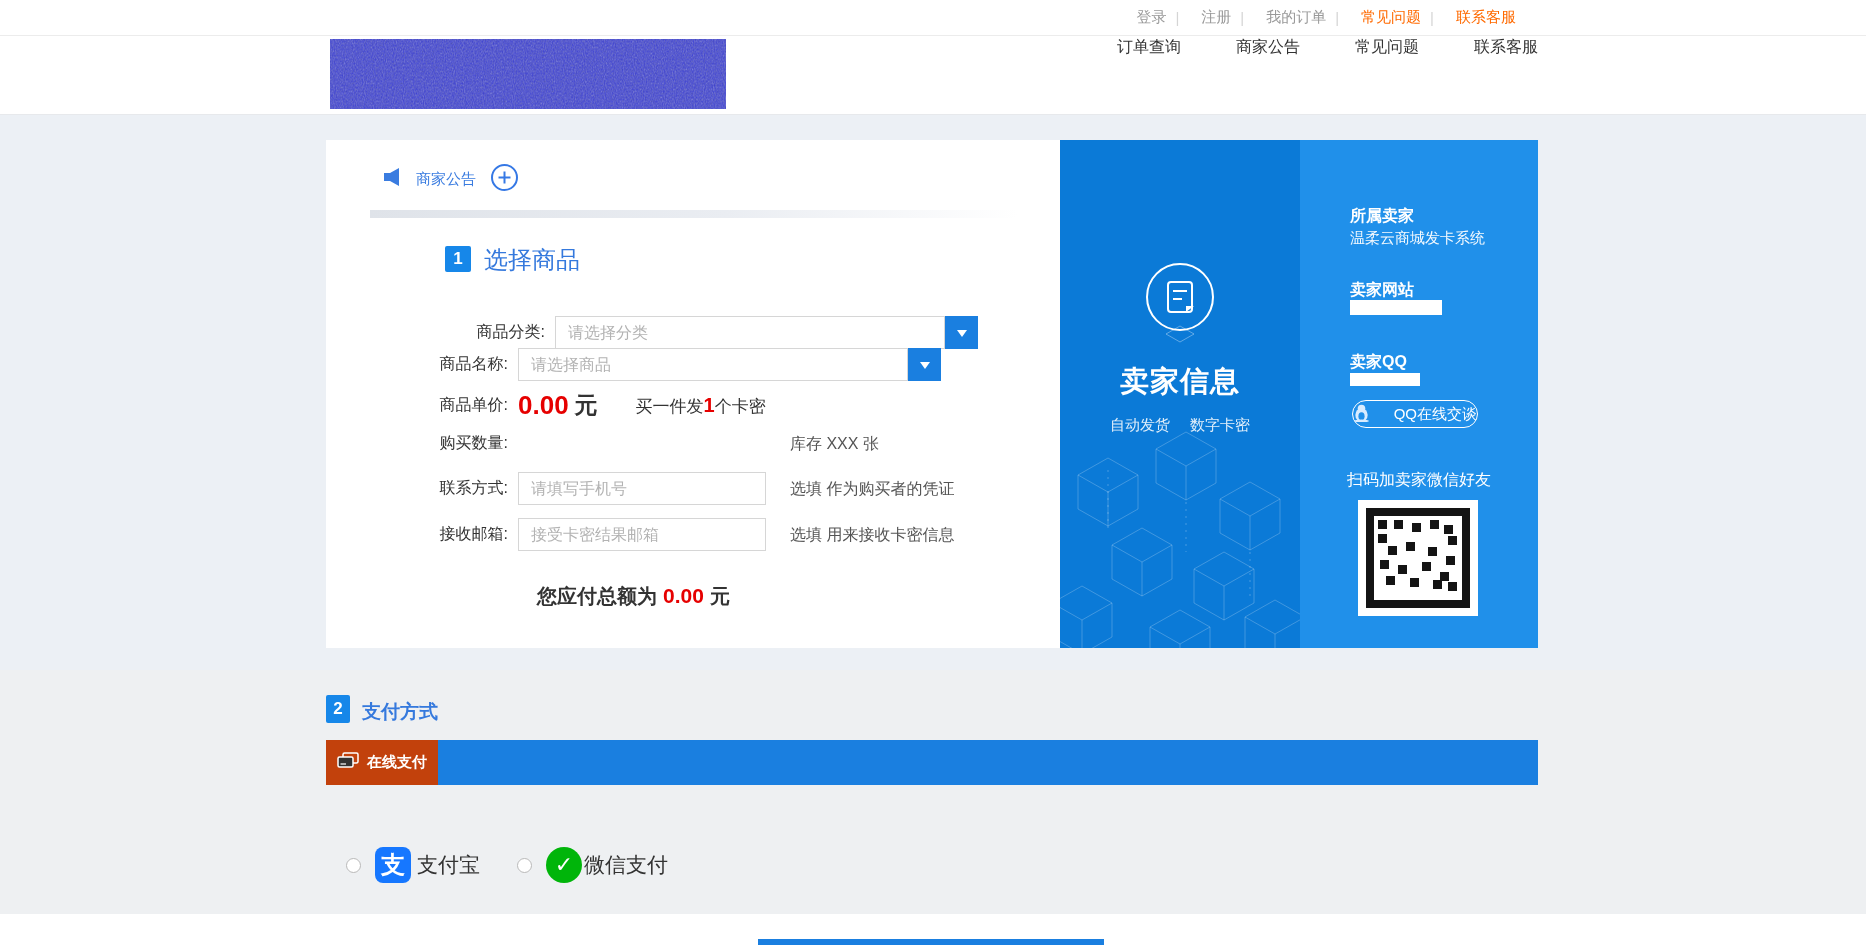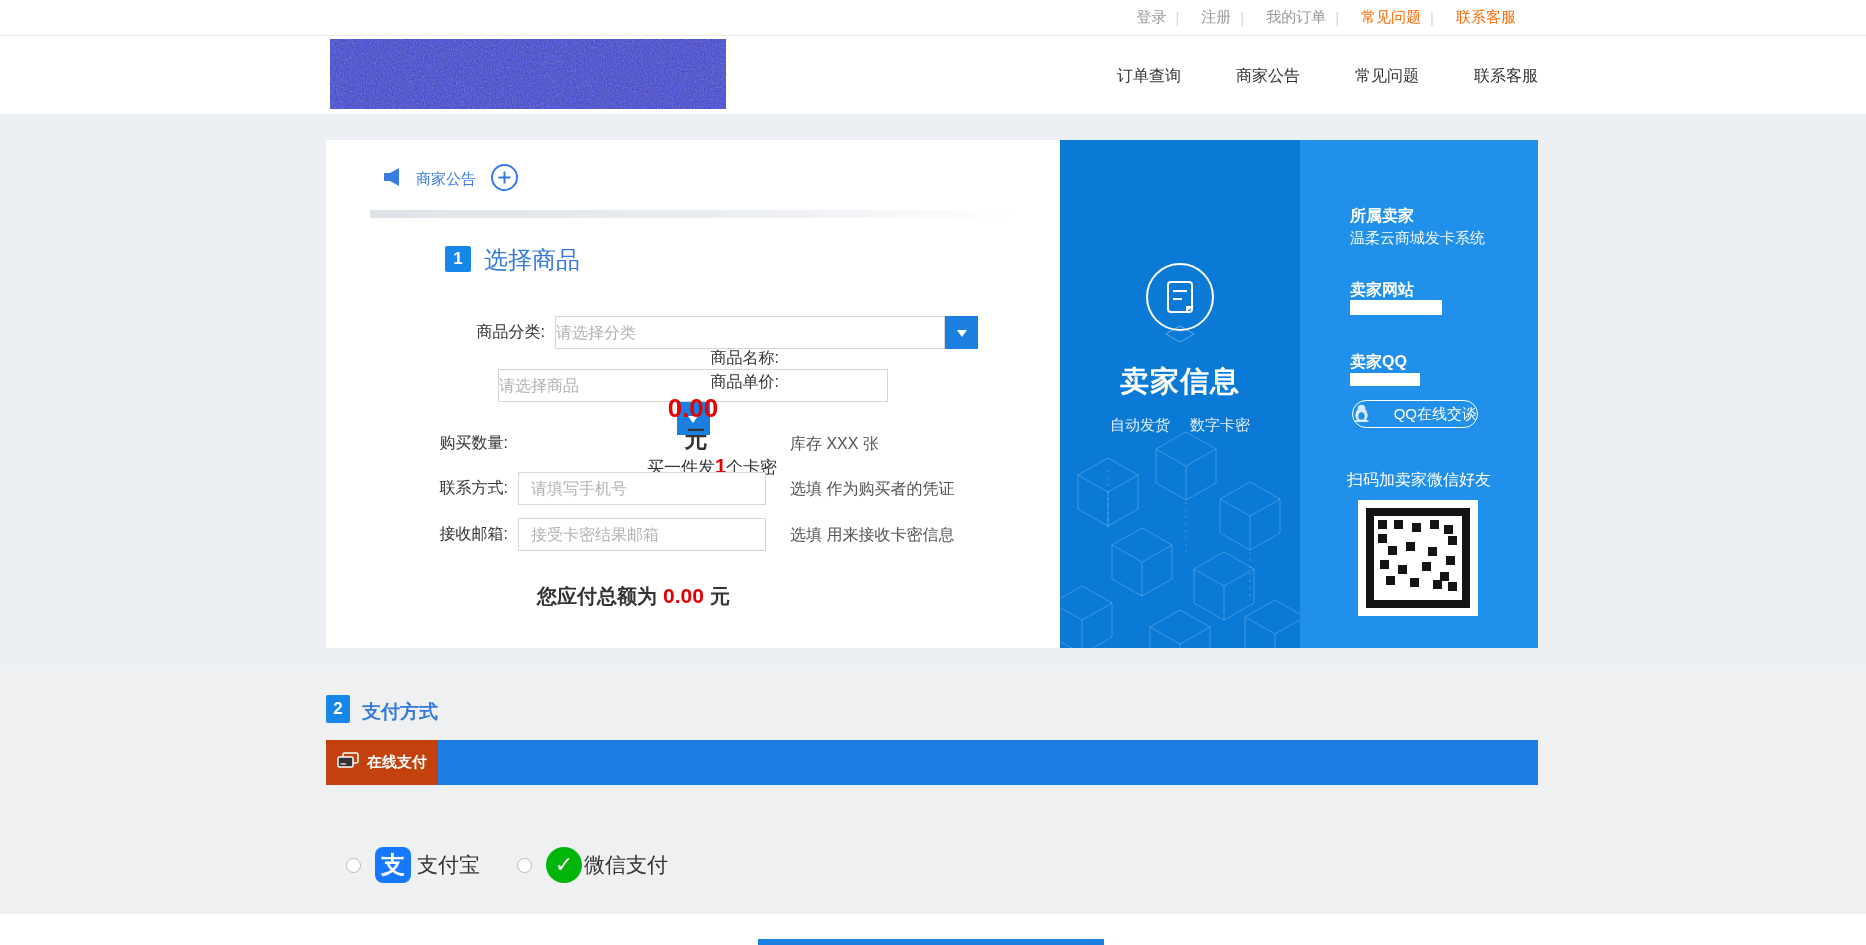--- a/index.html
+++ b/index.html
@@ -12,21 +12,21 @@
             border-bottom:1px solid #ececec; display:flex; justify-content:flex-end; align-items:center;
             padding-right:350px; font-size:15px; color:#999; }
   #topbar .tlink { color:#999; cursor:pointer;margin-left:13px; }
   #topbar .tlink.hot { color:#ff6a00; }
   #topbar .sep { color:#d5d5d5; margin:0 9px; }
 
   
   #header { position:absolute; top:37px; left:0; width:1866px; height:78px; background:#fff;
             border-bottom:1px solid #e7e9ec; }
   #logo { position:absolute; left:330px; top:2px; width:396px; height:70px; cursor:pointer; }
-  #mainnav { position:absolute; right:328px; top:0; height:78px; display:flex; gap:55px; align-items:center;
+  #mainnav { position:absolute; right:328px; top:0; height:78px; display:flex; gap:55px; 
              font-size:16px; color:#333; }
   #mainnav .nitem { cursor:pointer; white-space:nowrap; }
 
   
   #sec1 { position:absolute; top:115px; left:0; width:1866px; height:555px; background:#ecf0f5; }
   #card { position:absolute; top:140px; left:326px; width:734px; height:508px; background:#fff; }
 
   
   #ann { position:absolute; left:57px; top:22px; height:34px; display:flex; align-items:center; gap:14px; }
   #ann .ann-label { color:#3a7ce0; font-size:15px; }
@@ -37,21 +37,21 @@
   .step-sq { background:#1687e9; color:#fff; font-weight:bold; display:flex; align-items:center;
              justify-content:center; border-radius:2px; }
   .step-title { color:#3579dd; font-weight:bold; }
   #step1-sq { position:absolute; left:119px; top:106px; width:26px; height:26px; font-size:17px; }
   #step1-title { position:absolute; left:158px; top:104px; font-size:24px; font-weight:normal; }
 
   
   .frow { position:absolute; left:0; width:734px; height:33px; display:flex; align-items:center; }
   .flabel { width:192px; padding-right:10px; text-align:right; font-size:16px; color:#333; flex:none; }
   .selbox { width:390px; height:33px; border:1px solid #d6d6d6; background:#fff; line-height:31px;
-            padding:0 0; font-size:16px; color:#b3b3b3; cursor:pointer; }
+            padding:0 12px; font-size:16px; color:#b3b3b3; cursor:pointer; }
   .selbtn { width:33px; height:33px; background:#1a7fe0; display:flex; align-items:center;
             justify-content:center; cursor:pointer; flex:none; }
   .chev { width:0; height:0; border:5px solid transparent; border-top:7px solid #fff; margin-top:6px; }
   .tinput { width:248px; height:33px; border:1px solid #d6d6d6; padding:0 12px; font-size:16px;
             color:#333; outline:none; }
   .tinput::placeholder { color:#b3b3b3; }
   .hint { position:absolute; left:464px; font-size:16px; color:#555; line-height:33px; white-space:nowrap; }
   .price-val { color:#e60000; font-weight:bold; font-size:26px; }
   .price-unit { color:#333; font-weight:bold; font-size:23px; margin-left:6px; }
   .price-note { font-size:17px; color:#333; margin-left:38px; }
@@ -166,29 +166,29 @@
   <div id="step1-title" class="step-title">选择商品</div>
 
   <div class="frow" style="top:176px;margin-left:37px;">
     <span class="flabel">商品分类:</span>
     <div class="selbox">请选择分类</div>
     <div class="selbtn">
       <span class="chev"></span>
     </div>
   </div>
 
-  <div class="frow" style="top:208px;flex-direction:column;">
+  <div class="frow" style="top:208px;">
     <span class="flabel">商品名称:</span>
     <div class="selbox">请选择商品</div>
     <div class="selbtn">
       <span class="chev"></span>
     </div>
   </div>
 
-  <div class="frow" style="top:232px;flex-direction:column;">
+  <div class="frow" style="top:249px;">
     <span class="flabel">商品单价:</span>
     <span class="price-val">0.00</span>
     <span class="price-unit">元</span>
     <span class="price-note"><span>买一件发</span><b>1</b><span>个卡密</span></span>
   </div>
 
   <div class="frow" style="top:287px;">
     <span class="flabel">购买数量:</span>
     <span class="hint">库存 XXX 张</span>
   </div>

